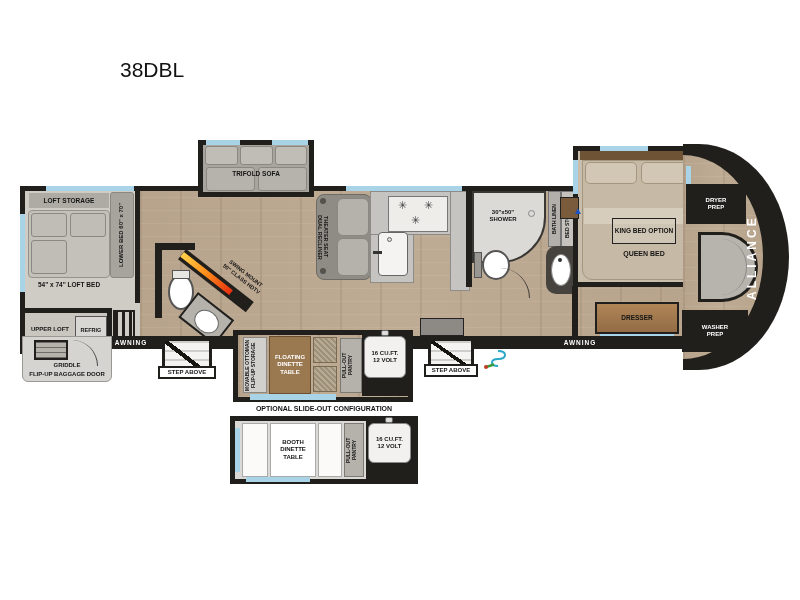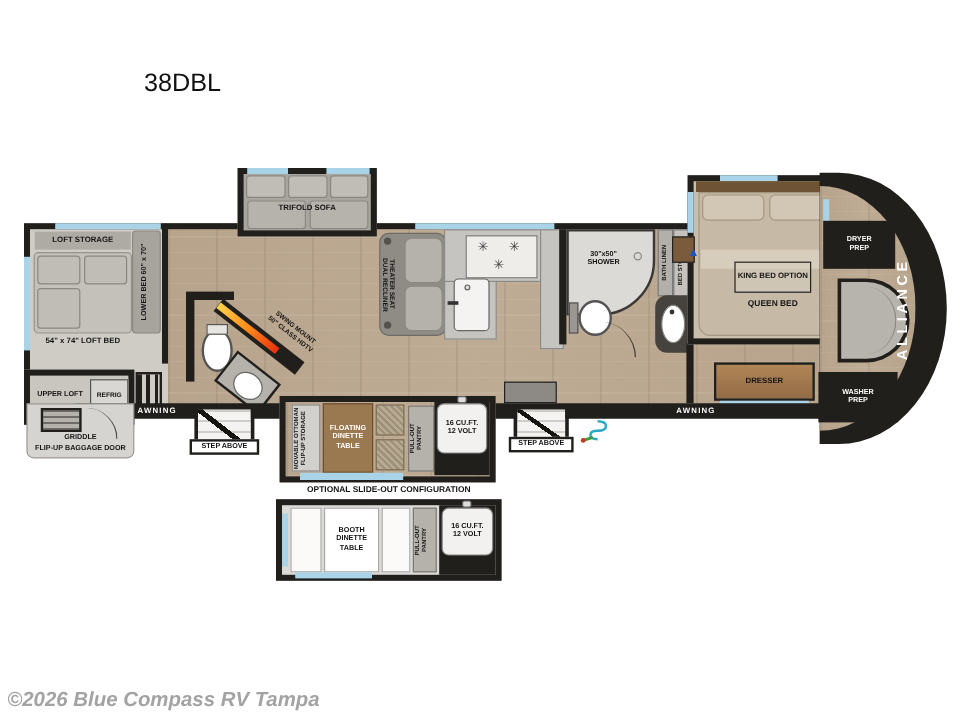--- a/index.html
+++ b/index.html
@@ -202,15 +202,14 @@
     <div>PANTRY</div>
   </div>
   <div class="abs" style="left:366px;top:421px;width:47px;height:58px;background:#211f1c;"></div>
   <div class="abs" style="left:385px;top:417px;width:8px;height:6px;background:#ddd;border:1px solid #666;border-radius:2px;"></div>
   <div class="abs lbl lblcol" style="left:368px;top:423px;width:43px;height:40px;background:#f2f1ef;border:1px solid #888;border-radius:6px;font-size:6px;">
     <div>16 CU.FT.</div>
     <div>12 VOLT</div>
   </div>
   <div class="abs win" style="left:246px;top:477px;width:64px;height:5px;"></div>
 
-  <div class="abs" style="left:6px;top:573px;font-size:17px;font-weight:bold;font-style:italic;color:#a3a3a3;">©2026 Blue Compass RV Tampa</div>
 
 </div>
 
 </body></html>

